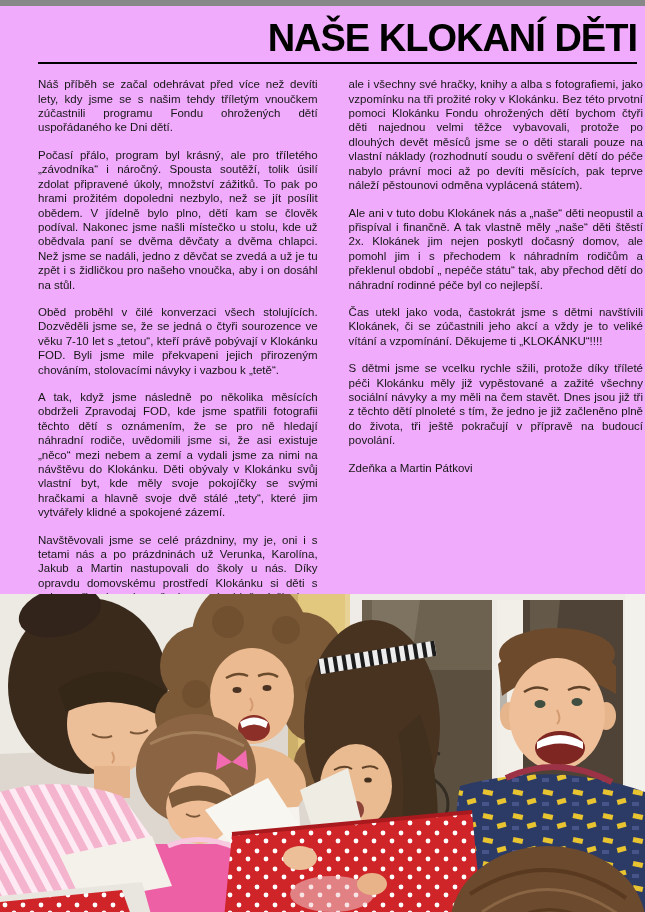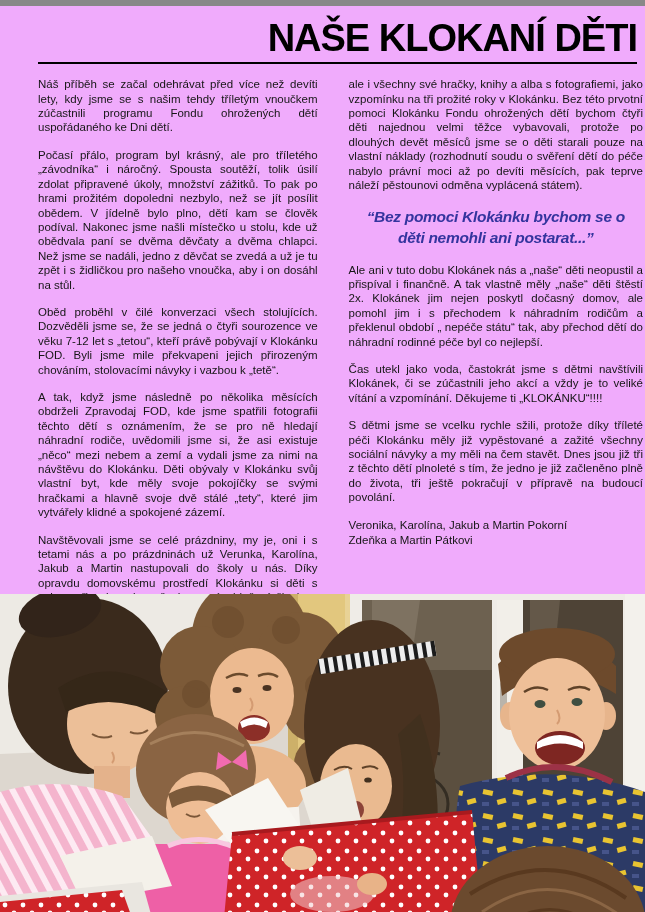--- a/index.html
+++ b/index.html
@@ -35,32 +35,30 @@
 
   <div class="header">
     <h1 class="page-title">NAŠE KLOKANÍ DĚTI</h1>
   </div>
   <div class="title-rule"></div>
 
   <div class="columns">
     <div class="col col-left">
       <p>Náš příběh se začal odehrávat před více než devíti lety, kdy jsme se s našim tehdy tříletým vnoučkem zúčastnili programu Fondu ohrožených dětí uspořádaného ke Dni dětí.</p>
       <p>Počasí přálo, program byl krásný, ale pro tříletého „závodníka“ i náročný. Spousta soutěží, tolik úsilí zdolat připravené úkoly, množství zážitků. To pak po hrami prožitém dopoledni nezbylo, než se jít posílit obědem. V jídelně bylo plno, dětí kam se člověk podíval. Nakonec jsme našli místečko u stolu, kde už obědvala paní se dvěma děvčaty a dvěma chlapci. Než jsme se nadáli, jedno z děvčat se zvedá a už je tu zpět i s židličkou pro našeho vnoučka, aby i on dosáhl na stůl.</p>
-      <p>Oběd proběhl v čilé konverzaci všech stolujících. Dozvěděli jsme se, že se jedná o čtyři sourozence ve věku 7-12 let s „tetou“, kteří právě pobývají v Klokánku FOD. Byli jsme mile překvapeni jejich přirozeným chováním, stolovacími návyky i vazbou k „tetě“.</p>
+      <p>Oběd proběhl v čilé konverzaci všech stolujících. Dozvěděli jsme se, že se jedná o čtyři sourozence ve věku 7-10 let s „tetou“, kteří právě pobývají v Klokánku FOD. Byli jsme mile překvapeni jejich přirozeným chováním, stolovacími návyky i vazbou k „tetě“.</p>
       <p>A tak, když jsme následně po několika měsících obdrželi Zpravodaj FOD, kde jsme spatřili fotografii těchto dětí s oznámením, že se pro ně hledají náhradní rodiče, uvědomili jsme si, že asi existuje „něco“ mezi nebem a zemí a vydali jsme za nimi na návštěvu do Klokánku. Děti obývaly v Klokánku svůj vlastní byt, kde měly svoje pokojíčky se svými hračkami a hlavně svoje dvě stálé „tety“, které jim vytvářely klidné a spokojené zázemí.</p>
       <p>Navštěvovali jsme se celé prázdniny, my je, oni i s tetami nás a po prázdninách už Verunka, Karolína, Jakub a Martin nastupovali do školy u nás. Díky opravdu domovskému prostředí Klokánku si děti s sebou přivezly nejen všechno své oblečení či obuv, školní potřeby,</p>
     </div>
     <div class="col col-right">
       <p>ale i všechny své hračky, knihy a alba s fotografiemi, jako vzpomínku na tři prožité roky v Klokánku. Bez této prvotní pomoci Klokánku Fondu ohrožených dětí bychom čtyři děti najednou velmi těžce vybavovali, protože po dlouhých devět měsíců jsme se o děti starali pouze na vlastní náklady (rozhodnutí soudu o svěření dětí do péče nabylo právní moci až po devíti měsících, pak teprve náleží pěstounovi odměna vyplácená státem).</p>
-      <div class="pull-quote">“Bez pomoci Klokánku bychom se o děti nemohli ani postarat...”</div>
       <p>Ale ani v tuto dobu Klokánek nás a „naše“ děti neopustil a přispíval i finančně. A tak vlastně měly „naše“ děti štěstí 2x. Klokánek jim nejen poskytl dočasný domov, ale pomohl jim i s přechodem k náhradním rodičům a překlenul období „ nepéče státu“ tak, aby přechod dětí do náhradní rodinné péče byl co nejlepší.</p>
       <p>Čas utekl jako voda, častokrát jsme s dětmi navštívili Klokánek, či se zúčastnili jeho akcí a vždy je to veliké vítání a vzpomínání. Děkujeme ti „KLOKÁNKU“!!!!</p>
       <p>S dětmi jsme se vcelku rychle sžili, protože díky tříleté péči Klokánku měly již vypěstované a zažité všechny sociální návyky a my měli na čem stavět. Dnes jsou již tři z těchto dětí plnoleté s tím, že jedno je již začleněno plně do života, tři ještě pokračují v přípravě na budoucí povolání.</p>
       <div class="sig-block">
-        <p>Veronika, Karolína, Jakub a Martin Pokorní</p>
         <p>Zdeňka a Martin Pátkovi</p>
       </div>
     </div>
   </div>
 
   <svg class="photo" viewBox="0 0 645 324" width="645" height="324" preserveAspectRatio="none" aria-hidden="true">
     <defs>
       <pattern id="p-stripe" width="14" height="14" patternUnits="userSpaceOnUse" patternTransform="rotate(-28)">
         <rect width="14" height="14" fill="#f4b4cd"></rect>
         <rect width="6" height="14" fill="#fdeaf2"></rect>

